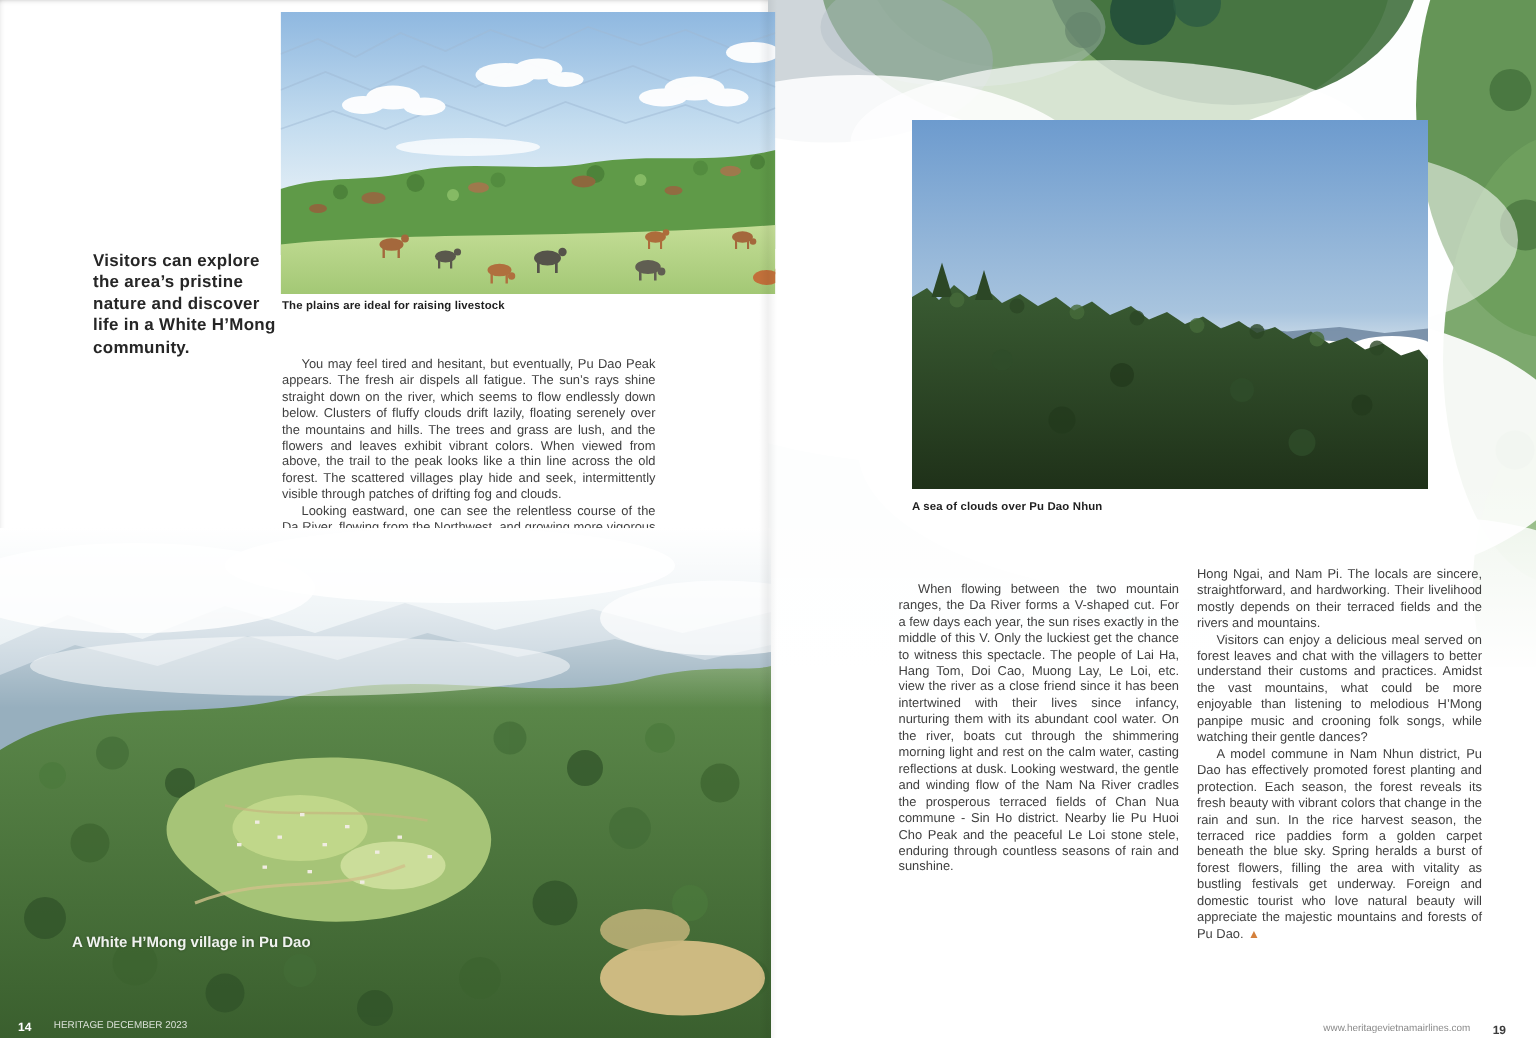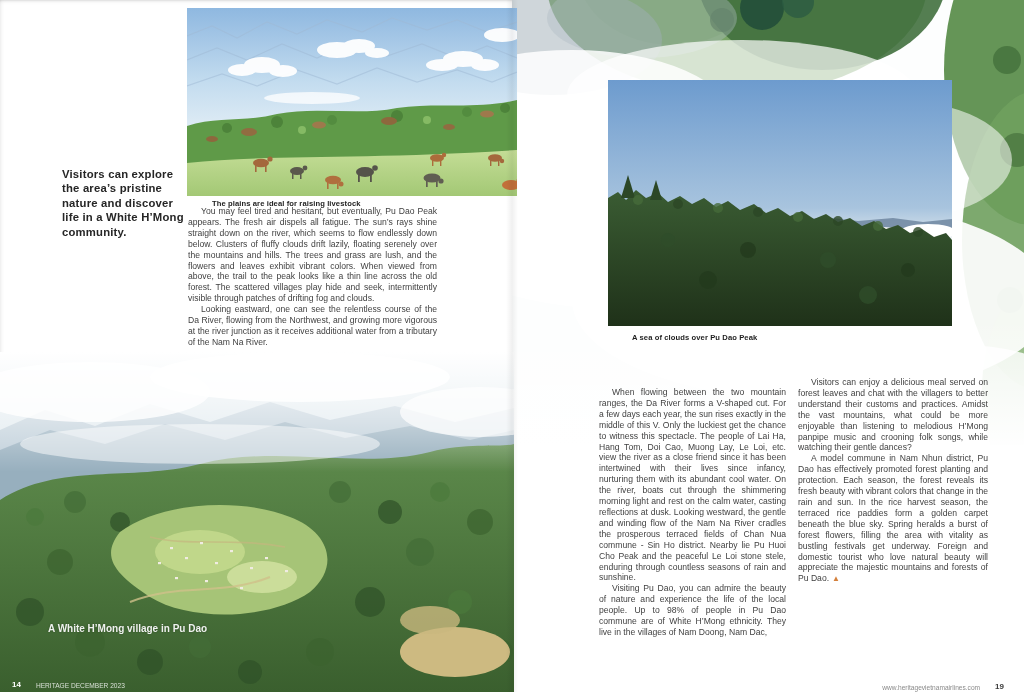--- a/index.html
+++ b/index.html
@@ -1,29 +1,29 @@
 <!DOCTYPE html>
 <html><head>
 <meta charset="utf-8">
 <style>
   html,body{margin:0;padding:0;background:#e8e8e8;}
   .spread{position:relative;width:1024px;height:692px;background:#ffffff;overflow:hidden;
     font-family:"Liberation Sans",sans-serif;
     box-shadow:inset -3px 0 6px -2px rgba(0,0,0,.25), inset 0 -3px 6px -2px rgba(0,0,0,.2), inset 0 2px 3px -2px rgba(0,0,0,.12);}
   .photo{position:absolute;overflow:hidden;}
   .photo svg{display:block;}
-  .caption{position:absolute;font-size:7.6px;font-weight:bold;color:#1e1e1e;letter-spacing:.1px;margin-left:24px;}
+  .caption{position:absolute;font-size:7.6px;font-weight:bold;color:#1e1e1e;letter-spacing:.1px;}
   .body-text{position:absolute;font-size:8.6px;line-height:10.9px;color:#3f3f3f;text-align:justify;}
   .body-text p{margin:0;text-indent:13px;}
   .body-text p.cont{text-indent:0;}
   .pull-quote{position:absolute;left:62px;top:167px;width:126px;font-size:11.3px;line-height:14.4px;
     font-weight:bold;color:#262626;letter-spacing:.2px;}
   .photo-caption-overlay{position:absolute;color:rgba(255,255,255,.92);font-size:10px;font-weight:bold;
     text-shadow:0 0 2px rgba(0,0,0,.3);}
-  .footer{position:absolute;font-size:6.6px;color:#8a8a8a;display:flex;align-items:flex-end;gap:15px;}
+  .footer{position:absolute;font-size:6.6px;color:#8a8a8a;display:flex;align-items:flex-start;gap:15px;}
   .footer .pagenum{font-weight:bold;font-size:8px;color:#3c3c3c;}
   .footer-left{left:12px;top:680px;color:rgba(255,255,255,.8);}
   .footer-left .pagenum{color:#ffffff;}
   .footer-right{right:20px;top:682px;}
   .endmark{color:#d4803c;font-size:8px;text-indent:0;padding-left:3px;}
   .gutter{position:absolute;left:506px;top:0;width:12px;height:692px;pointer-events:none;
     background:linear-gradient(to right, rgba(0,0,0,0), rgba(0,0,0,.06), rgba(0,0,0,0));}
 </style>
 </head>
 <body>
@@ -162,21 +162,21 @@
         <g fill="#c2703a">
             <ellipse cx="324" cy="177" rx="9" ry="5"></ellipse>
             <circle cx="332" cy="173" r="2.6"></circle>
           </g>
       </g>
     </svg>
   </div>
 
   <div class="caption" style="left:188px;top:199px;width:330px">The plains are ideal for raising livestock</div>
 
-  <div class="body-text" style="left:188px;top:206px;width:249px">
+  <div class="body-text" style="left:188px;top:237px;width:249px">
     <p>You may feel tired and hesitant, but eventually, Pu Dao Peak appears. The fresh air dispels all fatigue. The sun’s rays shine straight down on the river, which seems to flow endlessly down below. Clusters of fluffy clouds drift lazily, floating serenely over the mountains and hills. The trees and grass are lush, and the flowers and leaves exhibit vibrant colors. When viewed from above, the trail to the peak looks like a thin line across the old forest. The scattered villages play hide and seek, intermittently visible through patches of drifting fog and clouds.</p>
     <p>Looking eastward, one can see the relentless course of the Da River, flowing from the Northwest, and growing more vigorous at the river junction as it receives additional water from a tributary of the Nam Na River.</p>
   </div>
 
   <div class="photo" style="left:0;top:352px;width:514px;height:340px">
     <svg width="514" height="340" viewBox="0 0 514 340">
       <defs>
         <linearGradient id="vgreen" x1="0" y1="0" x2="0" y2="1">
           <stop offset="0" stop-color="#5e8b4c"></stop>
             <stop offset="1" stop-color="#3a5f2e"></stop>
@@ -289,28 +289,28 @@
         <circle cx="60" cy="160" r="7" fill="#2f4d2a"></circle>
           <circle cx="140" cy="170" r="8" fill="#233a1d"></circle>
         <circle cx="220" cy="180" r="8" fill="#2f4d2a"></circle>
           <circle cx="300" cy="190" r="7" fill="#233a1d"></circle>
         <circle cx="100" cy="200" r="9" fill="#233a1d"></circle>
           <circle cx="260" cy="215" r="9" fill="#2f4d2a"></circle>
       </g>
     </svg>
   </div>
 
-  <div class="caption" style="left:608px;top:333px;width:344px">A sea of clouds over Pu Dao Peak</div>
+  <div class="caption" style="left:608px;top:333px;width:344px">A sea of clouds over Pu Dao Nhun</div>
 
   <div class="body-text" style="left:599px;top:387px;width:187px">
     <p>When flowing between the two mountain ranges, the Da River forms a V-shaped cut. For a few days each year, the sun rises exactly in the middle of this V. Only the luckiest get the chance to witness this spectacle. The people of Lai Ha, Hang Tom, Doi Cao, Muong Lay, Le Loi, etc. view the river as a close friend since it has been intertwined with their lives since infancy, nurturing them with its abundant cool water. On the river, boats cut through the shimmering morning light and rest on the calm water, casting reflections at dusk. Looking westward, the gentle and winding flow of the Nam Na River cradles the prosperous terraced fields of Chan Nua commune - Sin Ho district. Nearby lie Pu Huoi Cho Peak and the peaceful Le Loi stone stele, enduring through countless seasons of rain and sunshine.</p>
-    <p>Visiting Pu Dao, you can admire the beauty of nature and experience the life of the local people. Up to 98% of people in Pu Dao commune are of White H’Mong ethnicity. They live in the villages of Nam Doong, Nam Dac,</p>
   </div>
 
   <div class="body-text" style="left:798px;top:377px;width:190px">
+    <p class="cont">Hong Ngai, and Nam Pi. The locals are sincere, straightforward, and hardworking. Their livelihood mostly depends on their terraced fields and the rivers and mountains.</p>
     <p>Visitors can enjoy a delicious meal served on forest leaves and chat with the villagers to better understand their customs and practices. Amidst the vast mountains, what could be more enjoyable than listening to melodious H’Mong panpipe music and crooning folk songs, while watching their gentle dances?</p>
     <p><span>A model commune in Nam Nhun district, Pu Dao has effectively promoted forest planting and protection. Each season, the forest reveals its fresh beauty with vibrant colors that change in the rain and sun. In the rice harvest season, the terraced rice paddies form a golden carpet beneath the blue sky. Spring heralds a burst of forest flowers, filling the area with vitality as bustling festivals get underway. Foreign and domestic tourist who love natural beauty will appreciate the majestic mountains and forests of Pu Dao.</span><span class="endmark">▲</span></p>
   </div>
 
   <div class="footer footer-right">
     <span>www.heritagevietnamairlines.com</span>
     <span class="pagenum">19</span>
   </div>
 
   <div class="gutter"></div>

